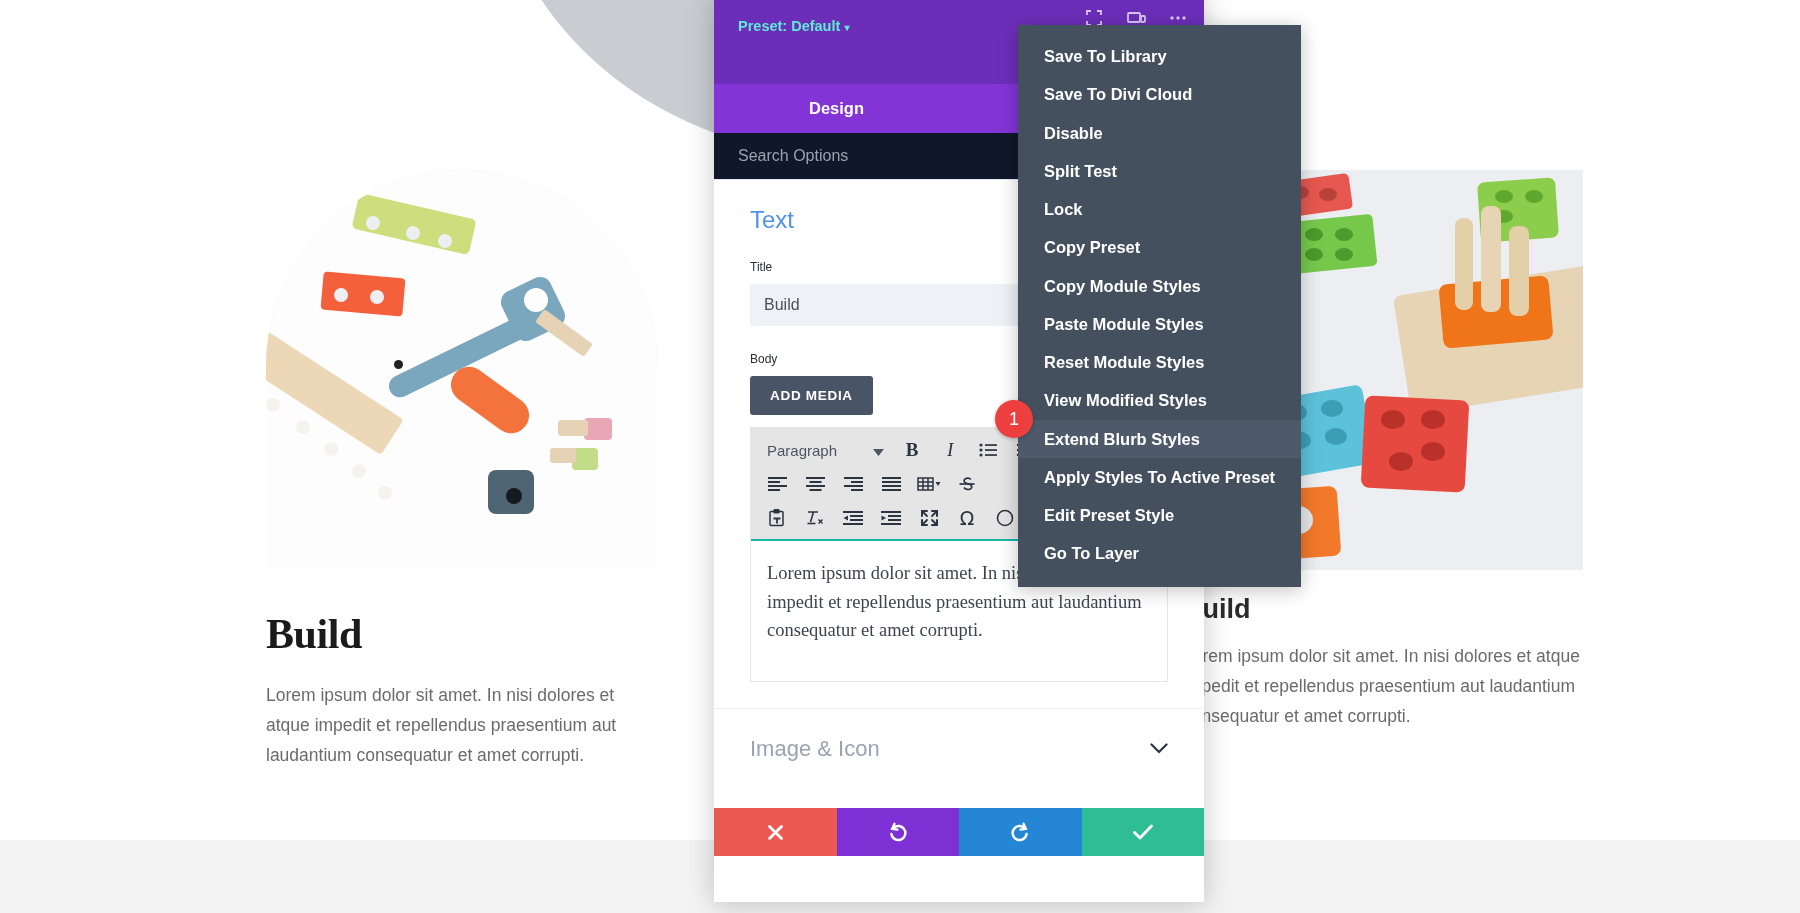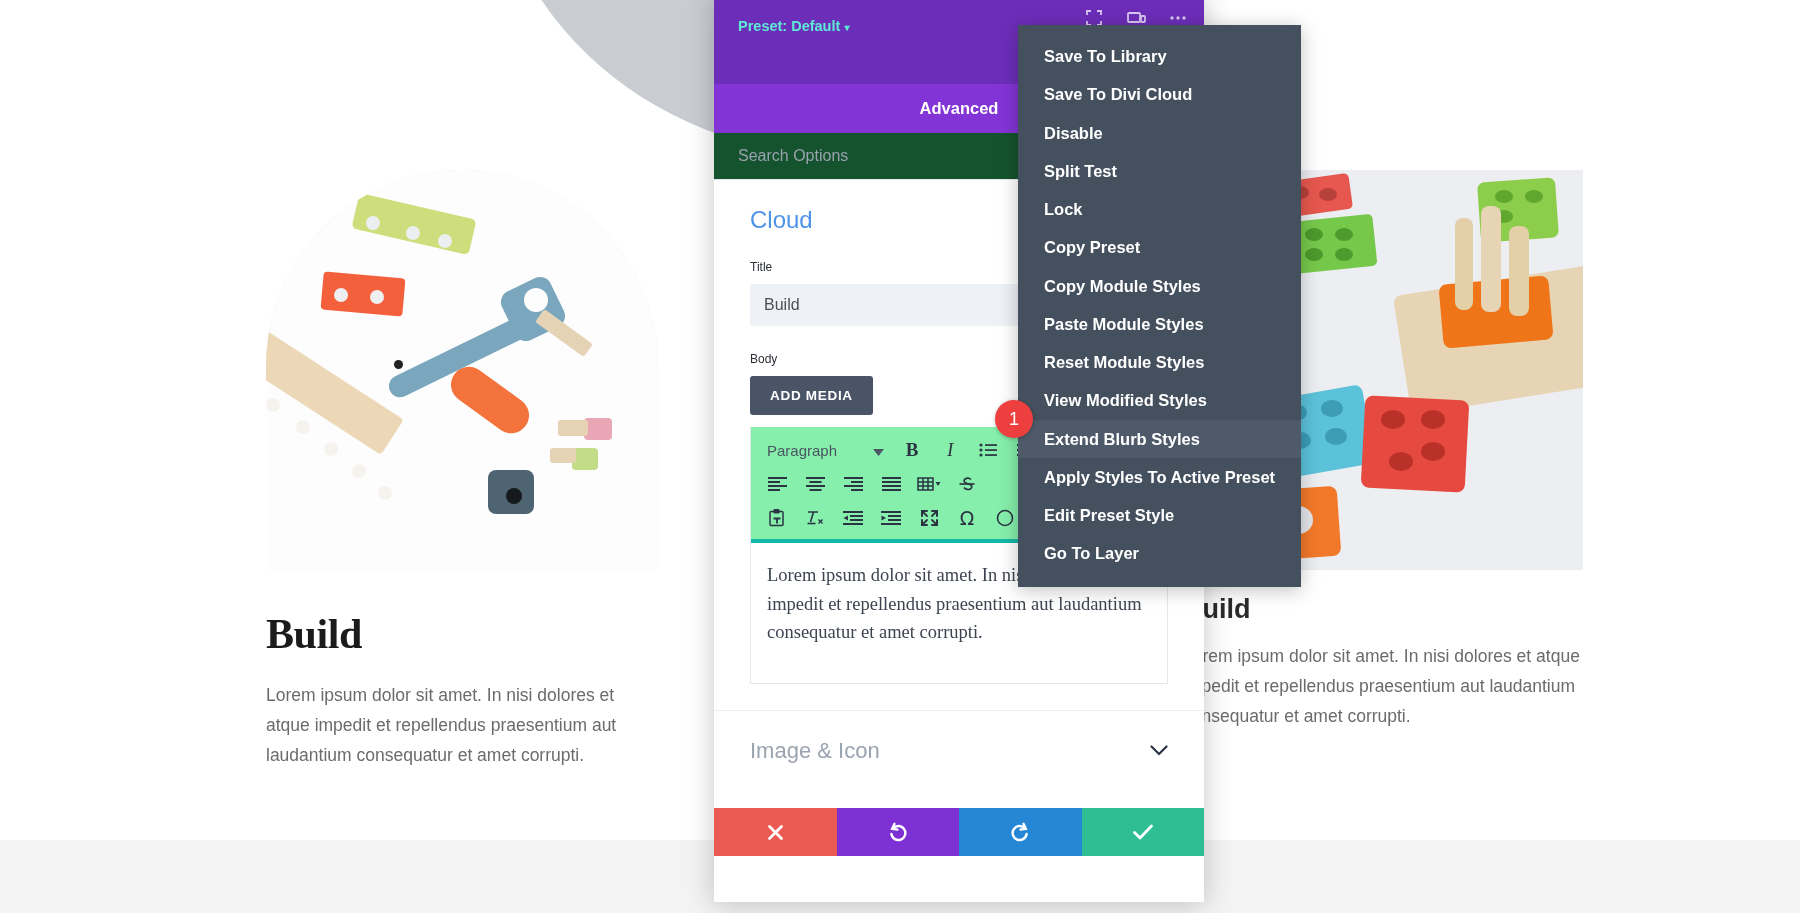--- a/index.html
+++ b/index.html
@@ -72,21 +72,21 @@
   .hicon { width:20px; height:20px; opacity:.92; }
 
   .tabs { display:flex; background:#8334d6; }
   .tab {
     flex:1 1 0; text-align:center; padding:15px 0 15px 0;
     color:#ffffff; font-weight:700; font-size:16.5px; cursor:pointer;
   }
   .tab.active { background:#8f3df0; }
 
   .searchbar {
-    background:#14532d; border-bottom:1px solid #e7eaef;
+    background:#0f172a; border-bottom:1px solid #e7eaef;
     padding:14px 24px; color:#9aa2ae; font-size:16px;
   }
 
   .modal-body { flex:1 1 auto; overflow:hidden; background:#fff; position:relative; }
   .section-pad { padding:26px 36px 0 36px; }
   .section-heading { color:#4f93e8; font-size:24px; font-weight:400; margin-bottom:26px; }
 
   .field-label { font-size:12px; color:#2b2f36; margin-bottom:10px; font-weight:400;}
   .text-input {
     width:100%; background:#eef1f6; border:0; border-radius:3px;
@@ -95,21 +95,21 @@
   }
   .field-block { margin-bottom:26px; }
 
   .addmedia {
     background:#4a5467; color:#fff; border:0; border-radius:3px;
     font-size:13.5px; font-weight:700; letter-spacing:.7px;
     padding:12px 20px; cursor:pointer; font-family:"Liberation Sans", sans-serif;
   }
 
   .editor { border:1px solid #e3e7ed; border-top:0; margin-top:12px; background:#fff; }
-  .editor-toolbar { background:#86efac; border-bottom:4px solid #14b8a6; padding:6px 8px 4px 8px; }
+  .editor-toolbar { background:#e5e5e5; border-bottom:2px solid #14b8a6; padding:6px 8px 4px 8px; }
   .tb-row { display:flex; align-items:center; gap:2px; height:34px;}
   .tb-select {
     display:flex; align-items:center; gap:36px; padding:0 8px;
     font-size:15px; color:#4b5563; height:30px; cursor:pointer;
   }
   .tb-btn {
     width:36px; height:32px; display:flex; align-items:center; justify-content:center;
     cursor:pointer; color:#2b3443; font-size:17px;
   }
   .tb-btn svg { display:block; }
@@ -271,30 +271,31 @@
           <svg width="20" height="20" viewBox="0 0 20 20" fill="currentColor">
             <circle cx="4" cy="10" r="1.7"></circle>
               <circle cx="10" cy="10" r="1.7"></circle>
               <circle cx="16" cy="10" r="1.7"></circle>
           </svg>
         </span>
       </div>
     </div>
 
     <div class="tabs">
+      <div class="tab">Design</div>
       <div class="tab">Advanced</div>
     </div>
 
     <div class="searchbar">
       <span>Search Options</span>
     </div>
 
     <div class="modal-body">
       <div class="section-pad">
-        <div class="section-heading">Cloud</div>
+        <div class="section-heading">Text</div>
 
         <div class="field-block">
           <div class="field-label">Title</div>
           <input class="text-input" type="text" value="Build" style="">
         </div>
 
         <div class="field-block">
           <div class="field-label">Body</div>
           <button class="addmedia">ADD MEDIA</button>
 

